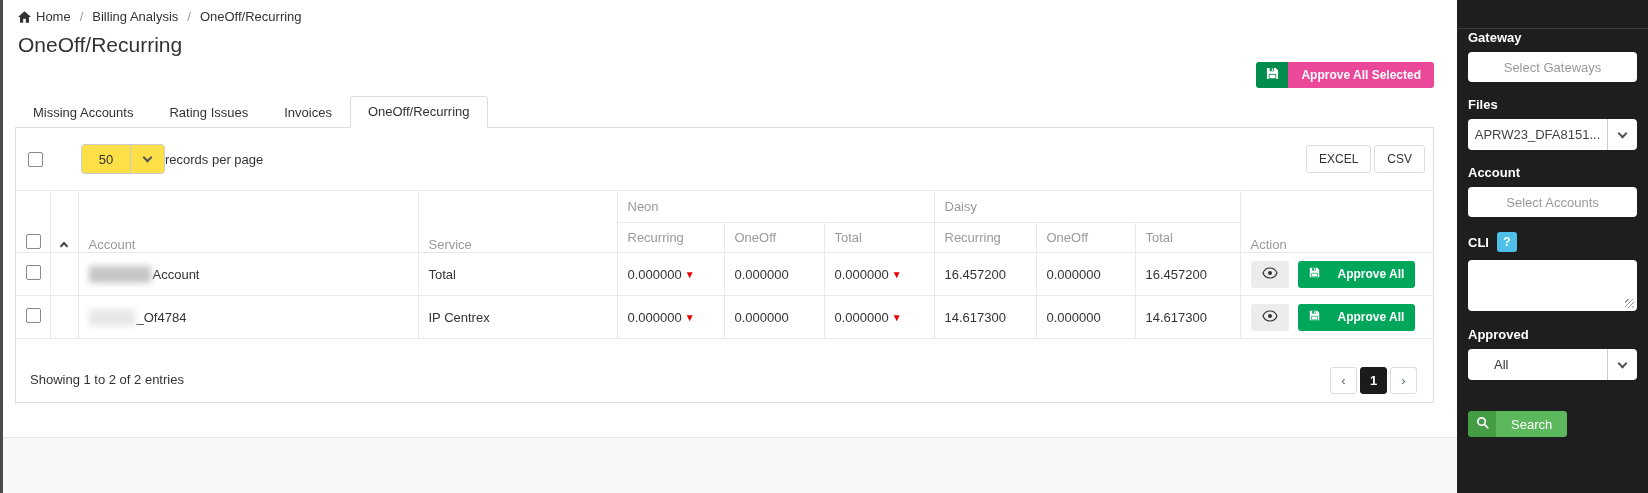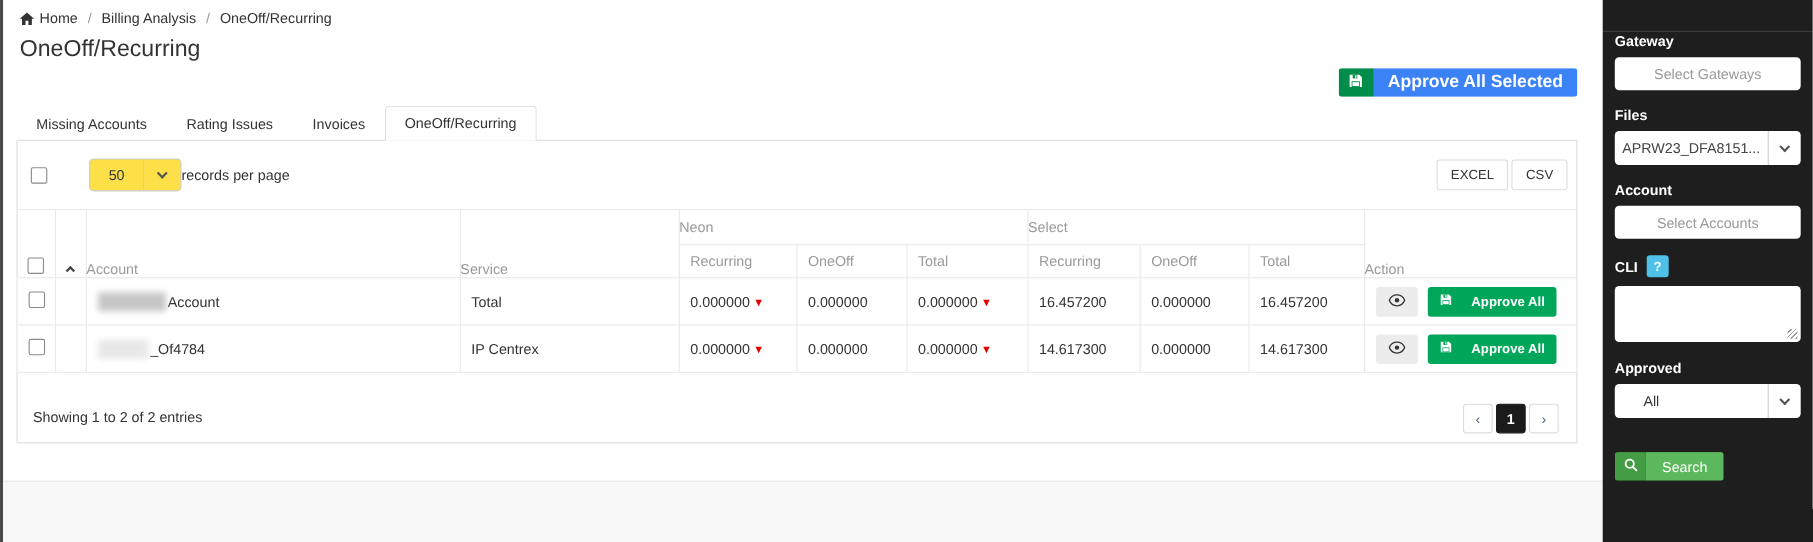--- a/index.html
+++ b/index.html
@@ -13,21 +13,21 @@
   .breadcrumb { position:absolute; top:9px; left:15px; display:flex; align-items:center; gap:9px; font-size:13px; color:#333; }
   .breadcrumb .sep { color:#9a9a9a; }
   .crumb { display:flex; align-items:center; gap:5px; cursor:pointer; }
   .home-ico { width:13px; height:12px; display:inline-block; }
 
   .page-title { position:absolute; top:33px; left:15px; font-size:21px; font-weight:500; color:#333; }
 
   
   .btn-approve-selected { position:absolute; top:62px; right:23px; height:26px; display:flex; align-items:stretch; border-radius:3px; overflow:hidden; cursor:pointer; border:none; background:none; }
   .btn-approve-selected .ico-seg { width:32px; background:#008d4c; display:flex; align-items:center; justify-content:center; }
-  .btn-approve-selected .txt-seg { background:#3b82f6; color:#fff; font-weight:700; font-size:16px; display:flex; align-items:center; padding:0 13px; }
+  .btn-approve-selected .txt-seg { background:#ec4899; color:#fff; font-weight:700; font-size:12px; display:flex; align-items:center; padding:0 13px; }
 
   
   .tabs { position:absolute; top:96px; left:12px; right:23px; height:31px; display:flex; align-items:flex-end; z-index:3; }
   .tab { height:31px; line-height:31px; padding:0 17px; font-size:13px; color:#333; cursor:pointer; border:1px solid transparent; }
   .tab.active { background:#fff; border:1px solid #ddd; border-bottom:1px solid #fff; border-radius:4px 4px 0 0; height:32px; line-height:30px; margin-bottom:-1px; }
 
   
   .panel { position:absolute; top:127px; left:12px; width:1419px; height:276px; background:#fff; border:1px solid #ddd; z-index:1; }
 
   
@@ -38,21 +38,21 @@
   .pagesize .dd { width:34px; border-left:1px solid #ccc; display:flex; align-items:center; justify-content:center; }
   .chev { width:7px; height:7px; border-right:2px solid #555; border-bottom:2px solid #555; transform:rotate(45deg); margin-top:-3px; }
   .rpp-label { color:#333; }
   .exports { margin-left:auto; display:flex; gap:3px; }
   .btn-export { height:28px; padding:0 12px; background:#fff; border:1px solid #ddd; border-radius:3px; font-size:12px; color:#333; cursor:pointer; font-family:inherit; }
 
   
   table { border-collapse:collapse; width:1417px; table-layout:fixed; border-top:1px solid #e9e9e9; }
   th, td { border:1px solid #e9e9e9; border-top:none; font-weight:normal; }
   th { color:#9a9a9a; text-align:left; font-size:13px; }
-  tr.group-row th { height:32px; padding:0 0; }
+  tr.group-row th { height:32px; padding:0 10px; }
   tr.head-row th { height:30px; padding:0 10px; }
   th.rspan { vertical-align:bottom; padding-bottom:8px; }
   th:first-child, td:first-child { border-left:none; }
   th:last-child, td:last-child { border-right:none; }
   td { height:43px; padding:0 10px; font-size:13px; color:#333; background:#fff; }
   .cell-center { text-align:center; }
   .caret-up { width:6px; height:6px; border-left:2px solid #444; border-top:2px solid #444; transform:rotate(45deg); display:inline-block; }
   .acct-cell { display:flex; align-items:center; padding-left:0; }
   .blur-box { height:17px; border-radius:2px; filter:blur(3px); margin-right:2px; flex:none; }
   .blur-1 { width:62px; background:#c6c6c6; }
@@ -174,21 +174,21 @@
           <tr class="group-row">
             <th class="rspan cell-center" rowspan="2">
               <input type="checkbox" class="cbox" style="">
             </th>
             <th class="rspan cell-center" rowspan="2">
               <span class="caret-up"></span>
             </th>
             <th class="rspan" rowspan="2">Account</th>
             <th class="rspan" rowspan="2">Service</th>
             <th colspan="3">Neon</th>
-            <th colspan="3">Select</th>
+            <th colspan="3">Daisy</th>
             <th class="rspan" rowspan="2">Action</th>
           </tr>
           <tr class="head-row">
             <th>Recurring</th>
             <th>OneOff</th>
             <th>Total</th>
             <th>Recurring</th>
             <th>OneOff</th>
             <th>Total</th>
           </tr>

